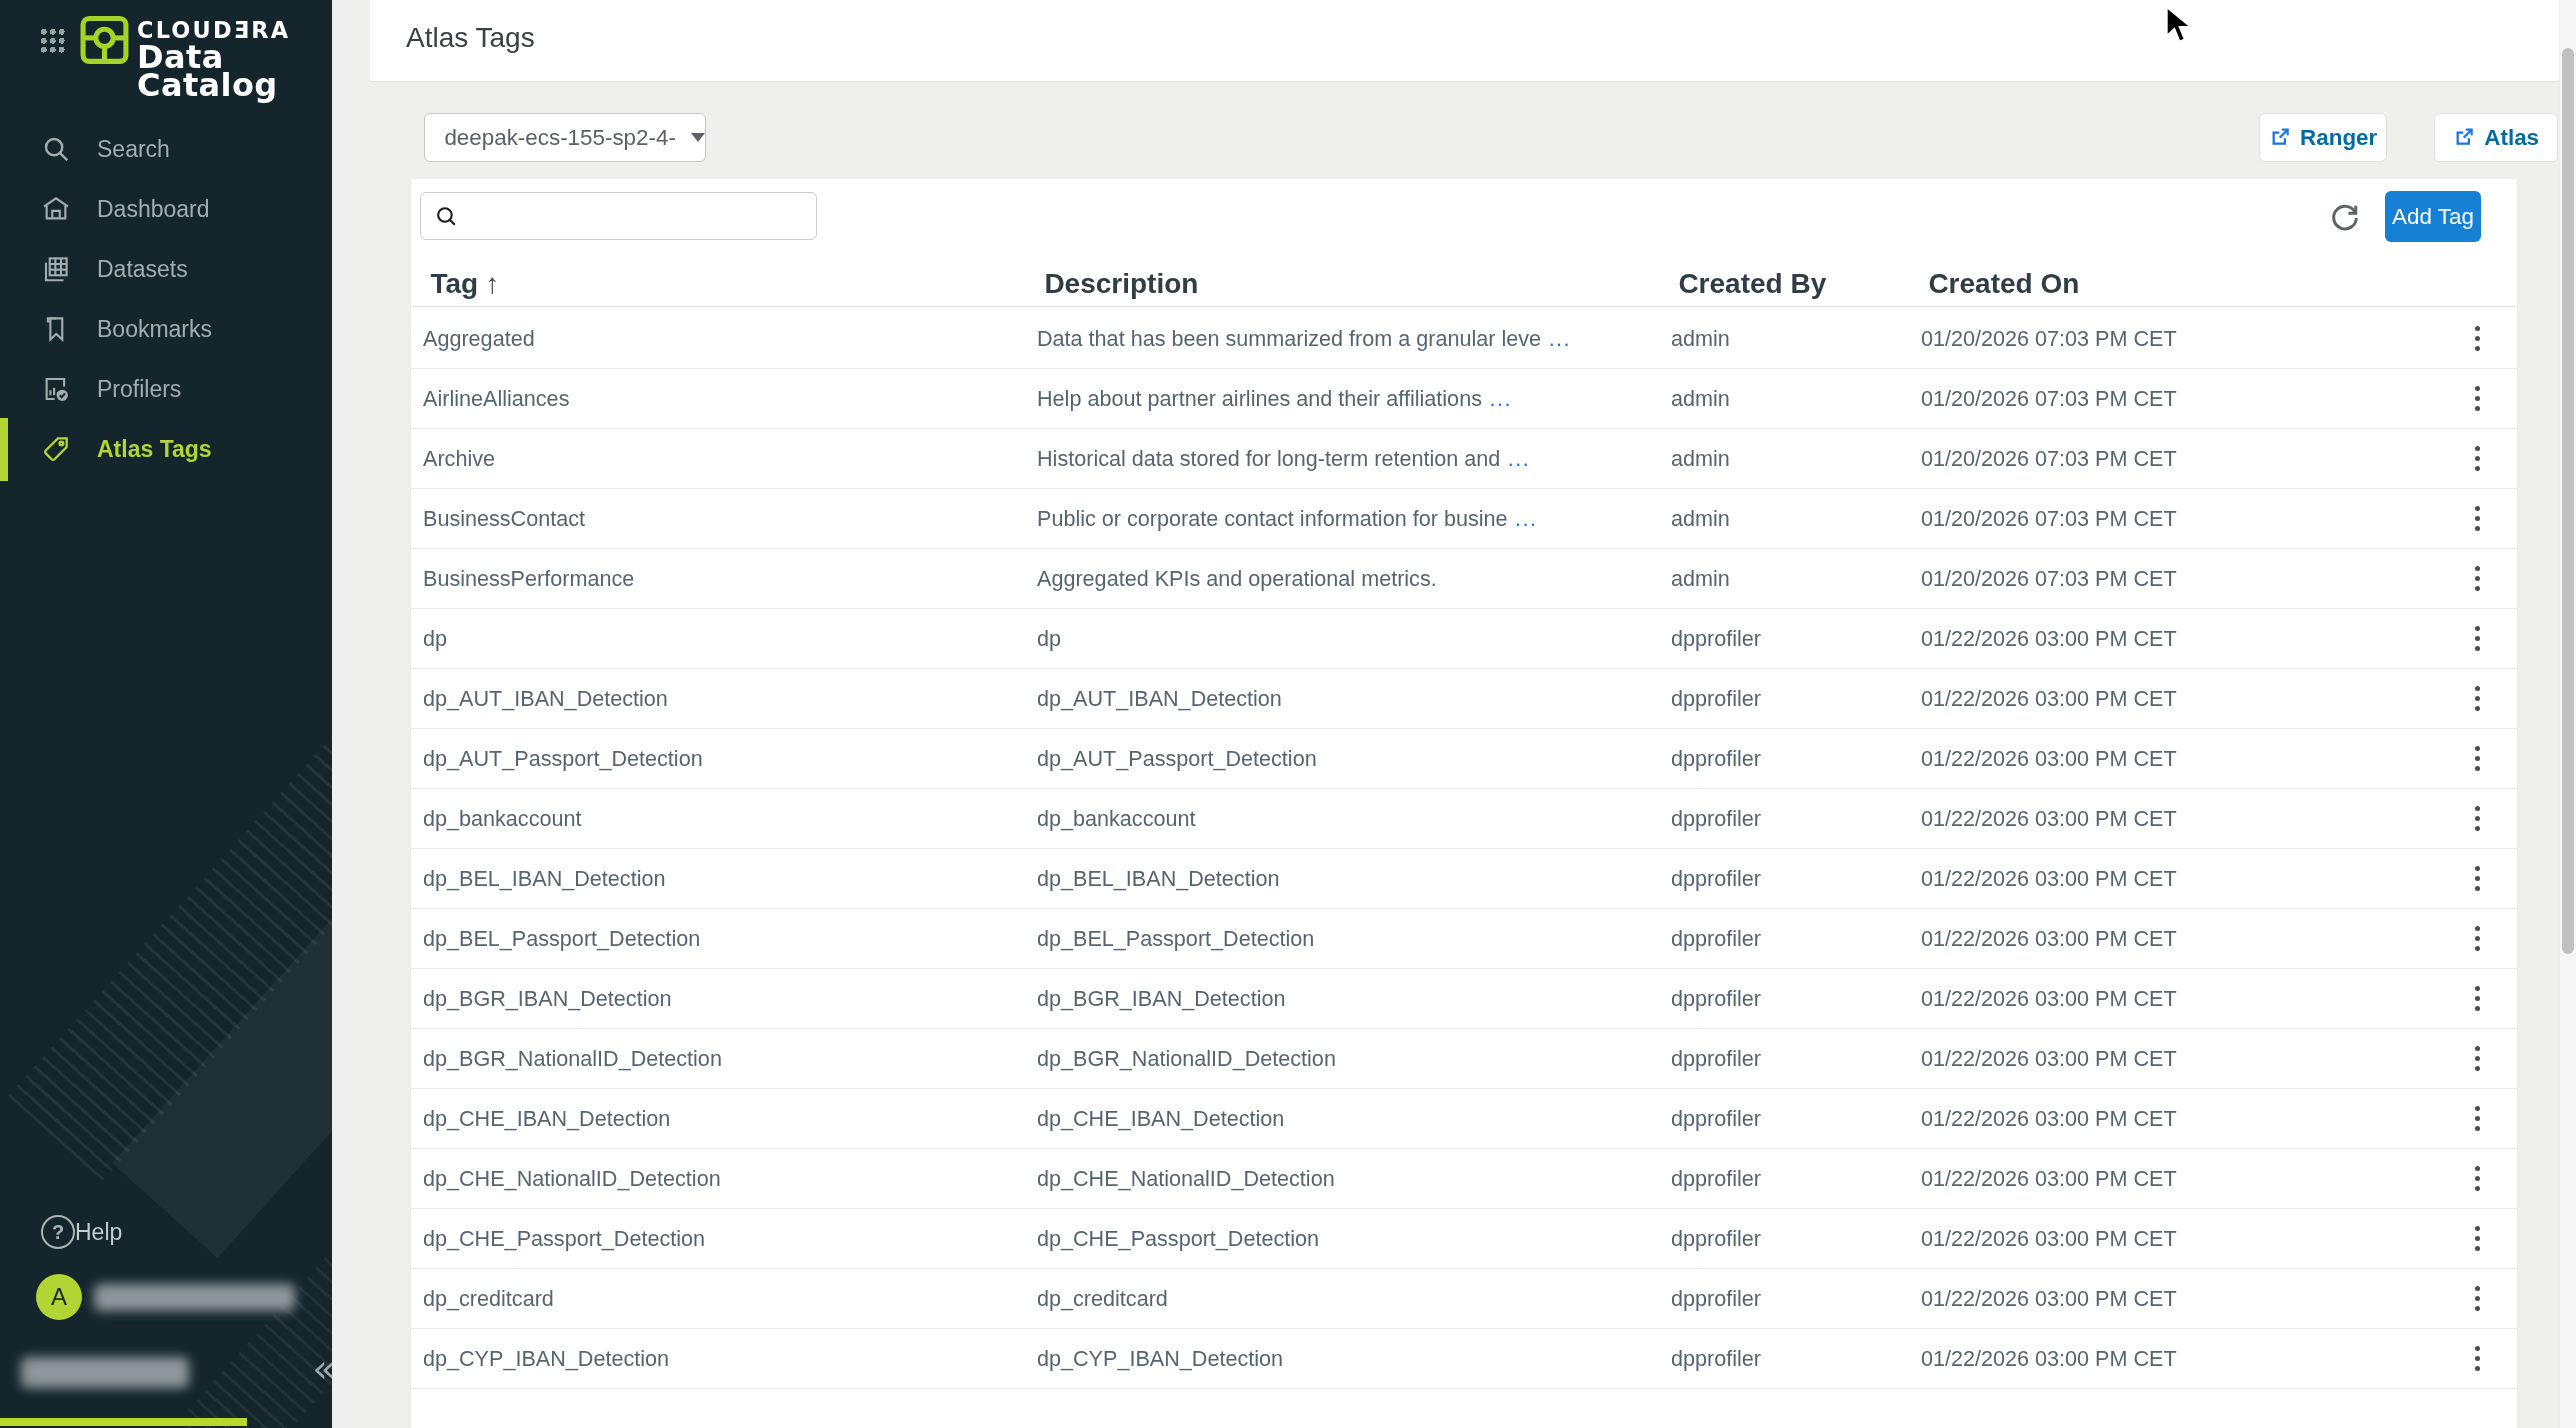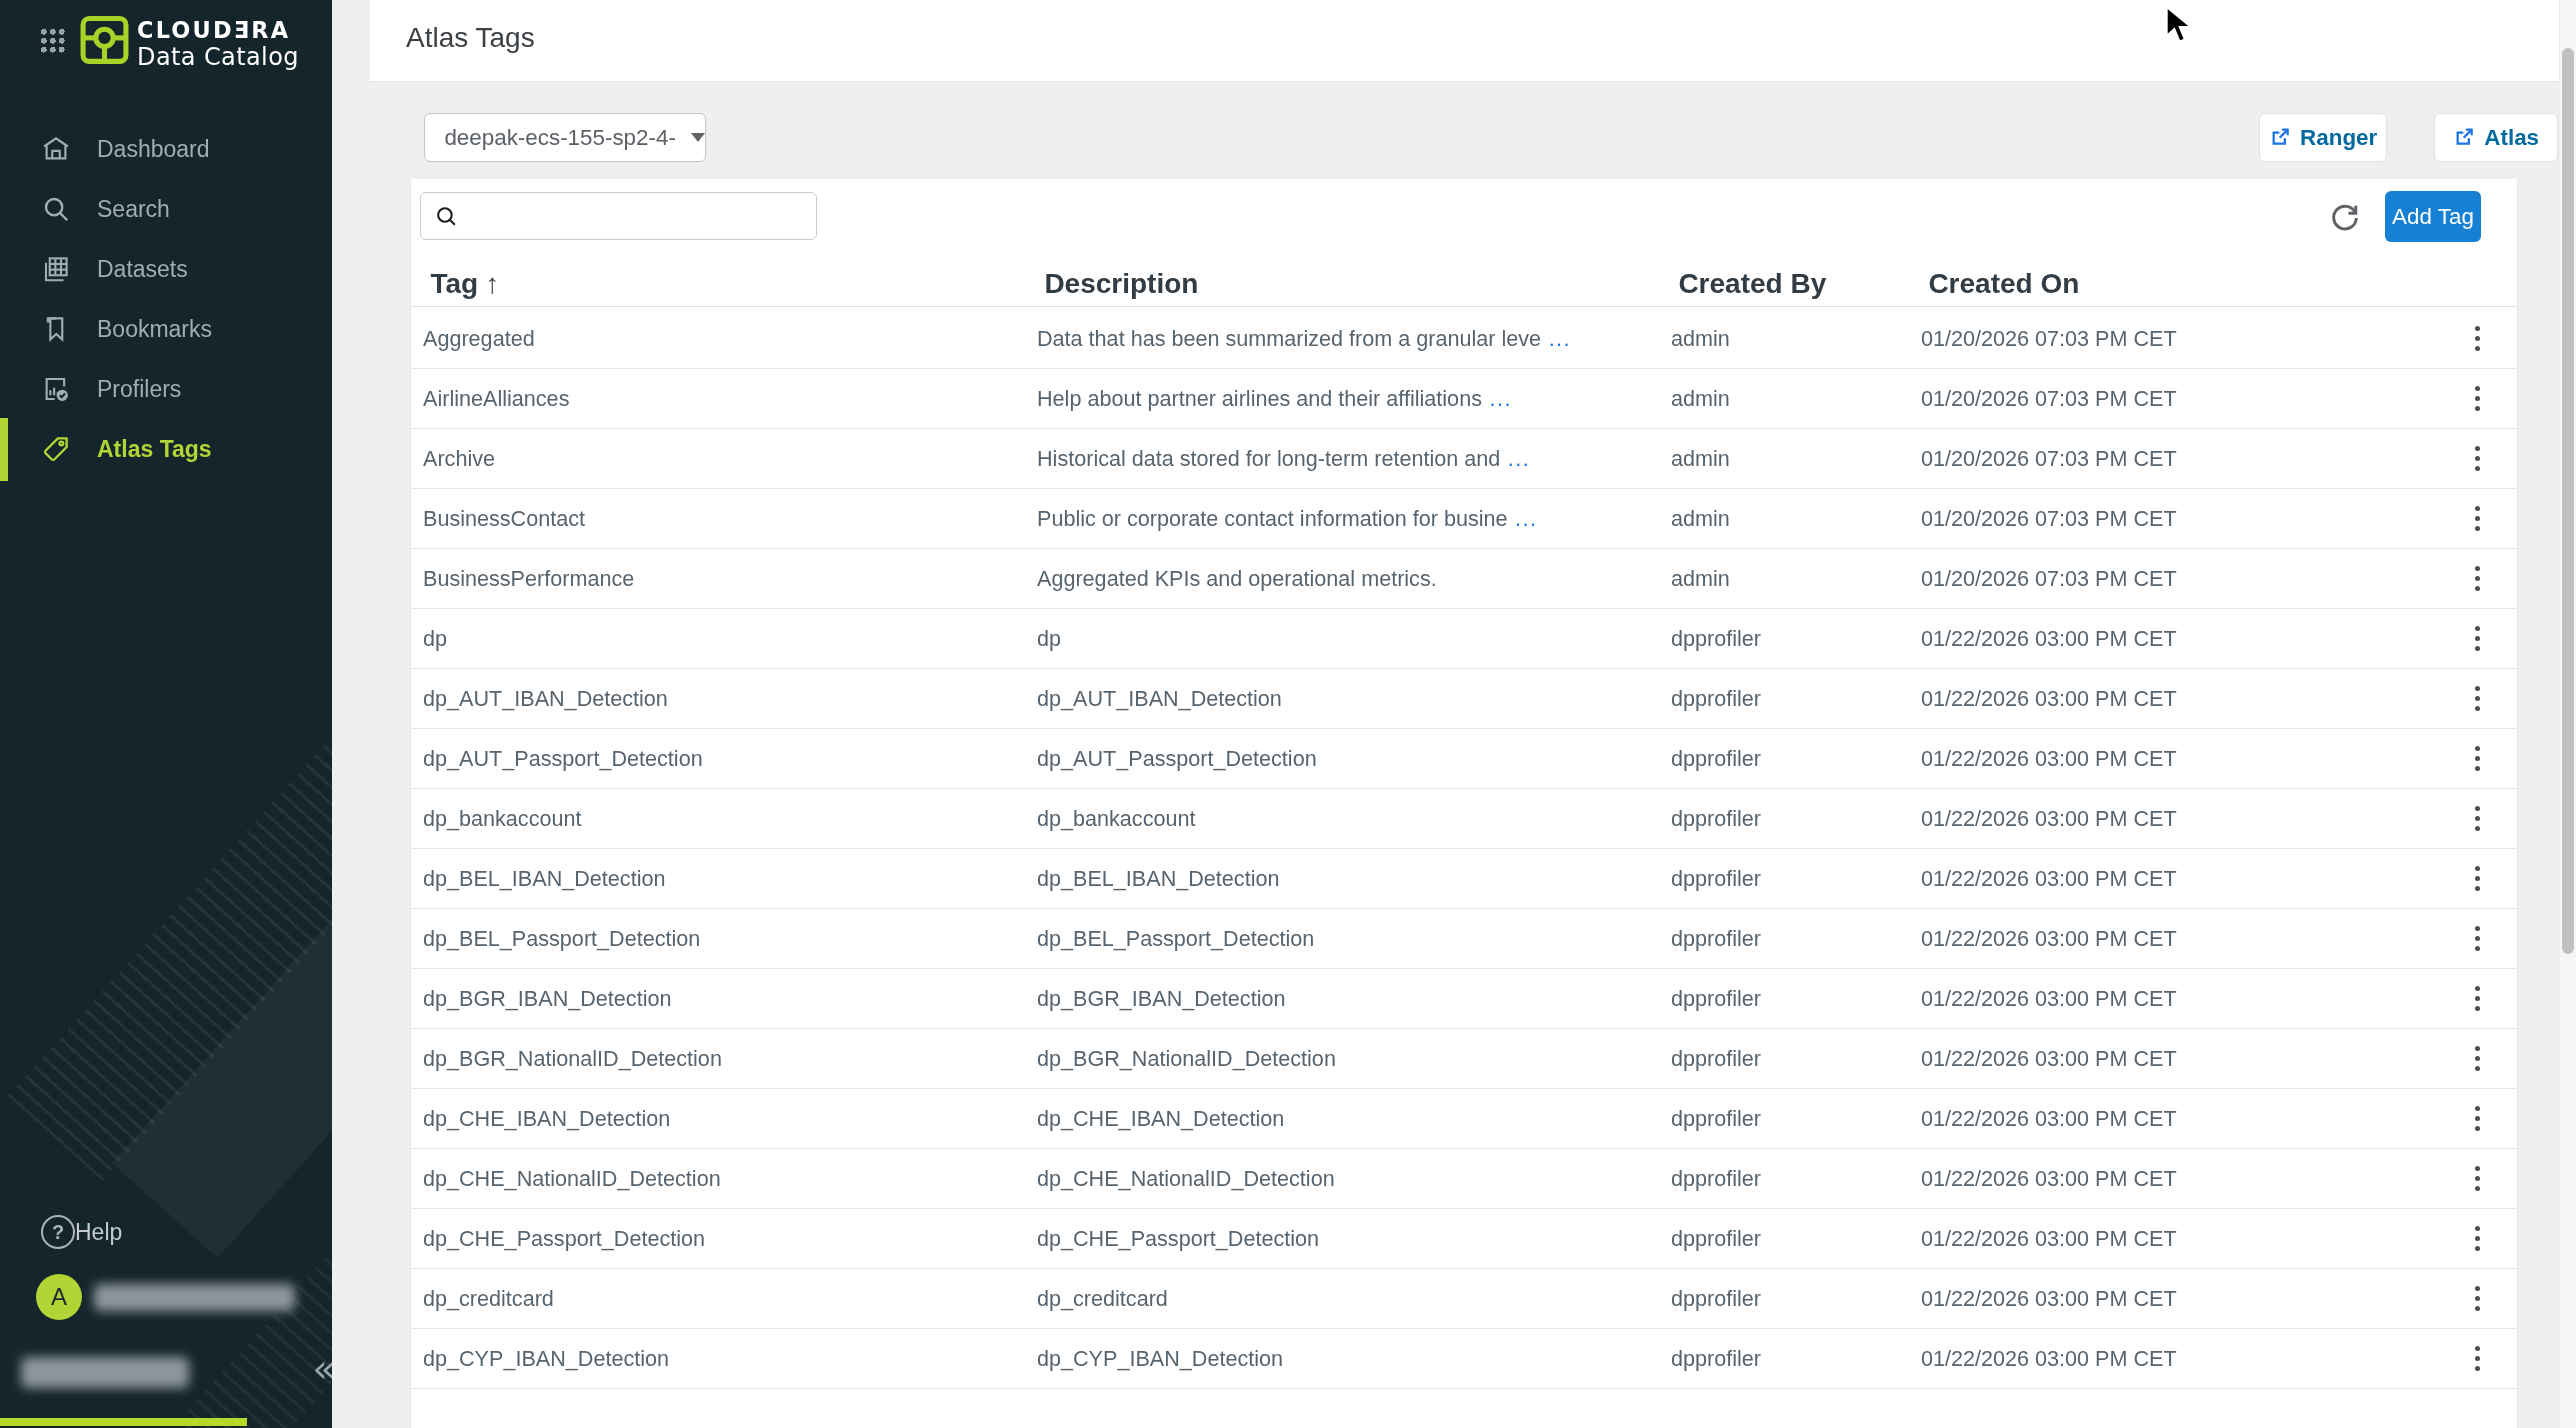--- a/index.html
+++ b/index.html
@@ -39,21 +39,21 @@
       radial-gradient(circle 3px at 3.7px 12.7px, #97a1a6 99%,transparent),
       radial-gradient(circle 3px at 12.7px 12.7px,#97a1a6 99%,transparent),
       radial-gradient(circle 3px at 21.6px 12.7px,#97a1a6 99%,transparent),
       radial-gradient(circle 3px at 3.7px 21.6px, #97a1a6 99%,transparent),
       radial-gradient(circle 3px at 12.7px 21.6px,#97a1a6 99%,transparent),
       radial-gradient(circle 3px at 21.6px 21.6px,#97a1a6 99%,transparent);
   }
   .logo-mark{position:absolute;left:80px;top:13.4px;}
   .logo-text{position:absolute;left:137px;top:18px;color:#fff;font-family:"DejaVu Sans", sans-serif;}
   .logo-title{font-size:22.4px;font-weight:700;letter-spacing:2.2px;line-height:25px;}
-  .logo-sub{font-size:24px;font-weight:400;letter-spacing:0.4px;line-height:28px;}
+  .logo-sub{font-size:32px;font-weight:700;letter-spacing:0.4px;line-height:28px;}
   .nav{position:absolute;left:0;top:119px;width:370px;}
   .nav-item{
     position:relative;height:60px;display:flex;align-items:center;cursor:pointer;
     color:#a2adb2;font-size:23px;
   }
   .nav-item .nicon{width:30px;height:30px;margin-left:41px;flex:none;display:flex;align-items:center;justify-content:center;}
   .nav-item .nlabel{margin-left:26px;white-space:nowrap;}
   .nav-item.active{color:#b2d435;}
   .nav-item.active .nlabel{font-weight:700;}
   .active-bar{position:absolute;left:0;top:-1.5px;width:8.2px;height:63px;background:#b2d435;}
@@ -164,36 +164,36 @@
     </div>
     <div class="logo-text">
       <div class="logo-title">CLOUDƎRA</div>
       <div class="logo-sub">Data Catalog</div>
     </div>
   </div>
 
   <div class="nav">
     <div class="nav-item">
       <span class="nicon">
+        <svg width="30" height="30" viewBox="0 0 24 24" fill="none" stroke="#a2adb2" stroke-width="1.9">
+          <circle cx="10.5" cy="10.5" r="6.5"></circle>
+            <line x1="15.3" y1="15.3" x2="21" y2="21"></line>
+        </svg>
+      </span>
+      <span class="nlabel">Search</span>
+    </div>
+    <div class="nav-item">
+      <span class="nicon">
         <svg width="30" height="30" viewBox="0 0 24 24" fill="none" stroke="#a2adb2" stroke-width="1.7">
           <path d="M2.5 10 L12 3.5 L21.5 10"></path>
             <path d="M4.5 9.5 V19.5 H19.5 V9.5"></path>
           <path d="M9 19.5 V13.5 H15 V19.5"></path>
         </svg>
       </span>
       <span class="nlabel">Dashboard</span>
-    </div>
-    <div class="nav-item">
-      <span class="nicon">
-        <svg width="30" height="30" viewBox="0 0 24 24" fill="none" stroke="#a2adb2" stroke-width="1.9">
-          <circle cx="10.5" cy="10.5" r="6.5"></circle>
-            <line x1="15.3" y1="15.3" x2="21" y2="21"></line>
-        </svg>
-      </span>
-      <span class="nlabel">Search</span>
     </div>
     <div class="nav-item">
       <span class="nicon">
         <svg width="30" height="30" viewBox="0 0 24 24" fill="none" stroke="#a2adb2" stroke-width="1.7">
           <path d="M4 7 V21 H18"></path>
           <rect x="7" y="3.5" width="13.5" height="13.5"></rect>
           <line x1="7" y1="8" x2="20.5" y2="8"></line>
             <line x1="7" y1="12.5" x2="20.5" y2="12.5"></line>
           <line x1="11.5" y1="3.5" x2="11.5" y2="17"></line>
             <line x1="16" y1="3.5" x2="16" y2="17"></line>

